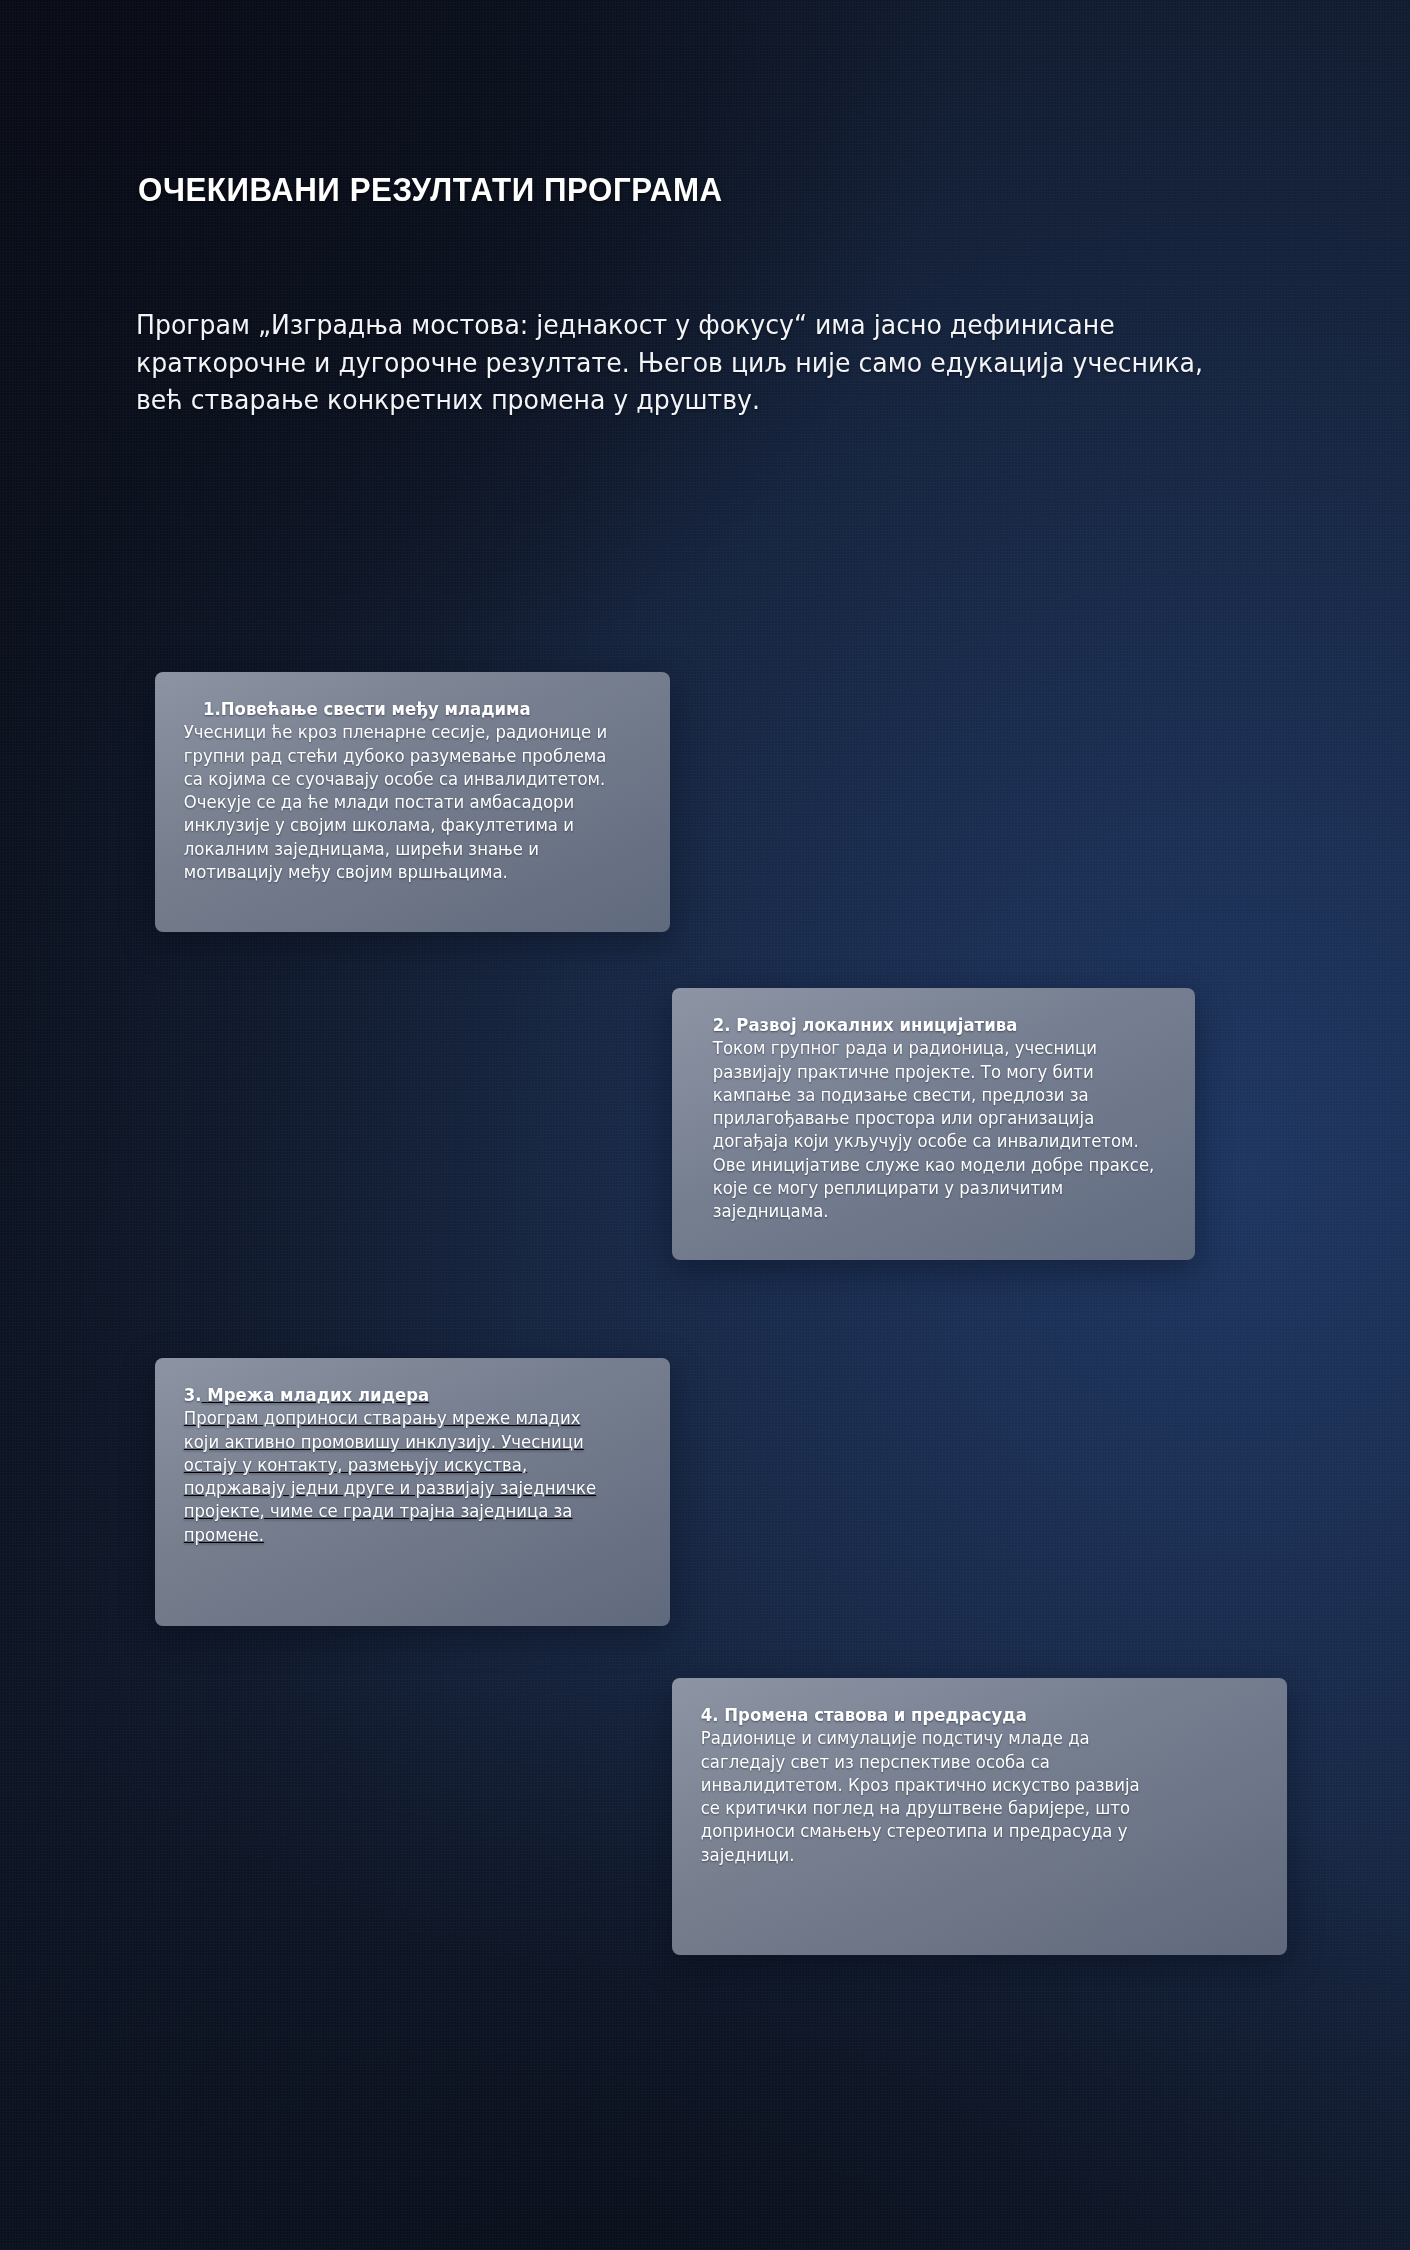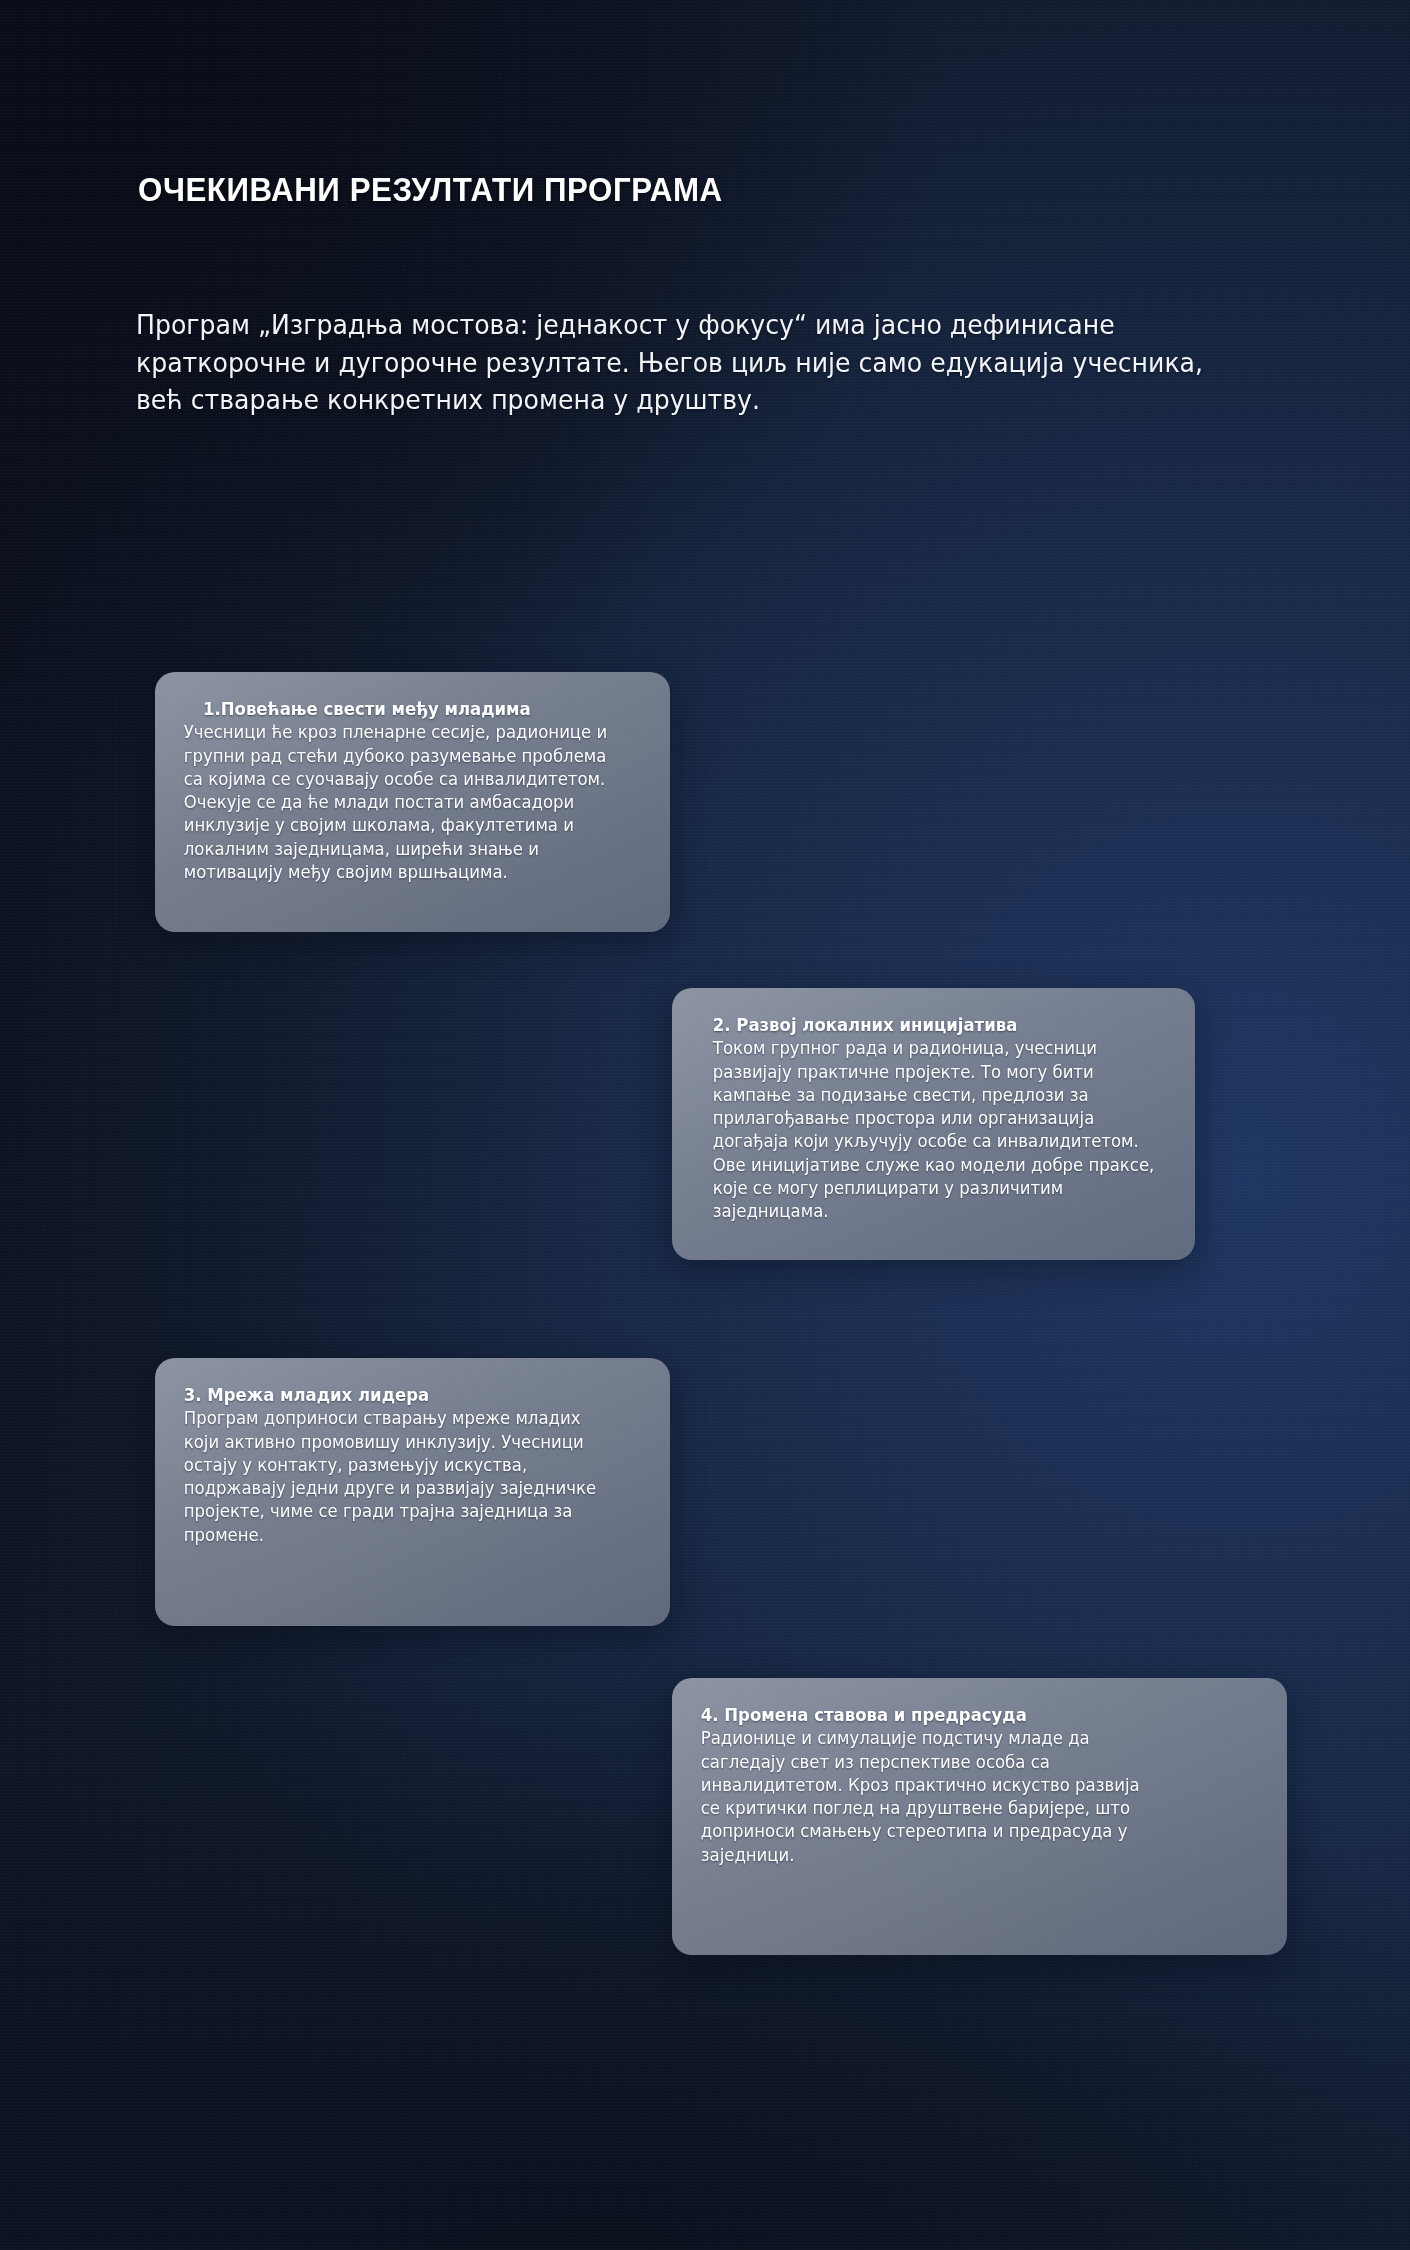--- a/index.html
+++ b/index.html
@@ -78,21 +78,21 @@
     font-size: 26.5px;
     line-height: 1.42;
     color: #f2f4f8;
     text-shadow: 0 1px 3px rgba(0,0,0,0.5);
     transform: scaleX(0.95);
     transform-origin: left top;
   }
 
   .card {
     position: absolute;
-    border-radius: 20px;
+    border-radius: 8px;
     background: linear-gradient(155deg, rgba(150,157,172,0.93) 0%, rgba(126,134,150,0.92) 42%, rgba(116,124,141,0.90) 72%, rgba(106,115,133,0.88) 100%);
     box-shadow: 0 10px 34px rgba(4,8,18,0.38);
     box-sizing: border-box;
   }
   .card-inner {
     padding: 26px 30px 24px 30px;
     font-family: "DejaVu Sans", sans-serif;
     font-size: 17.2px;
     line-height: 1.355;
     color: #ffffff;
@@ -112,21 +112,21 @@
   }
 
   
   #card-1 { left: 155px; top: 672px;  width: 515px; height: 260px; }
   #card-1 .card-inner { width: 452px; }
   #card-1 .card-heading { margin-left: 20px; }
 
   #card-2 { left: 672px; top: 988px;  width: 523px; height: 272px; padding-left: 12px; }
   #card-2 .card-inner { width: 460px; }
 
-  #card-3 { left: 155px; top: 1358px; width: 515px; height: 268px; }
+  #card-3 { left: 155px; top: 1358px; width: 515px; height: 268px; text-decoration: underline; }
   #card-3 .card-inner { width: 452px; }
 
   #card-4 { left: 672px; top: 1678px; width: 615px; height: 277px; }
   #card-4 .card-inner { width: 460px; }
 </style>
 </head>
 <body>
 
 <div class="page">
 

